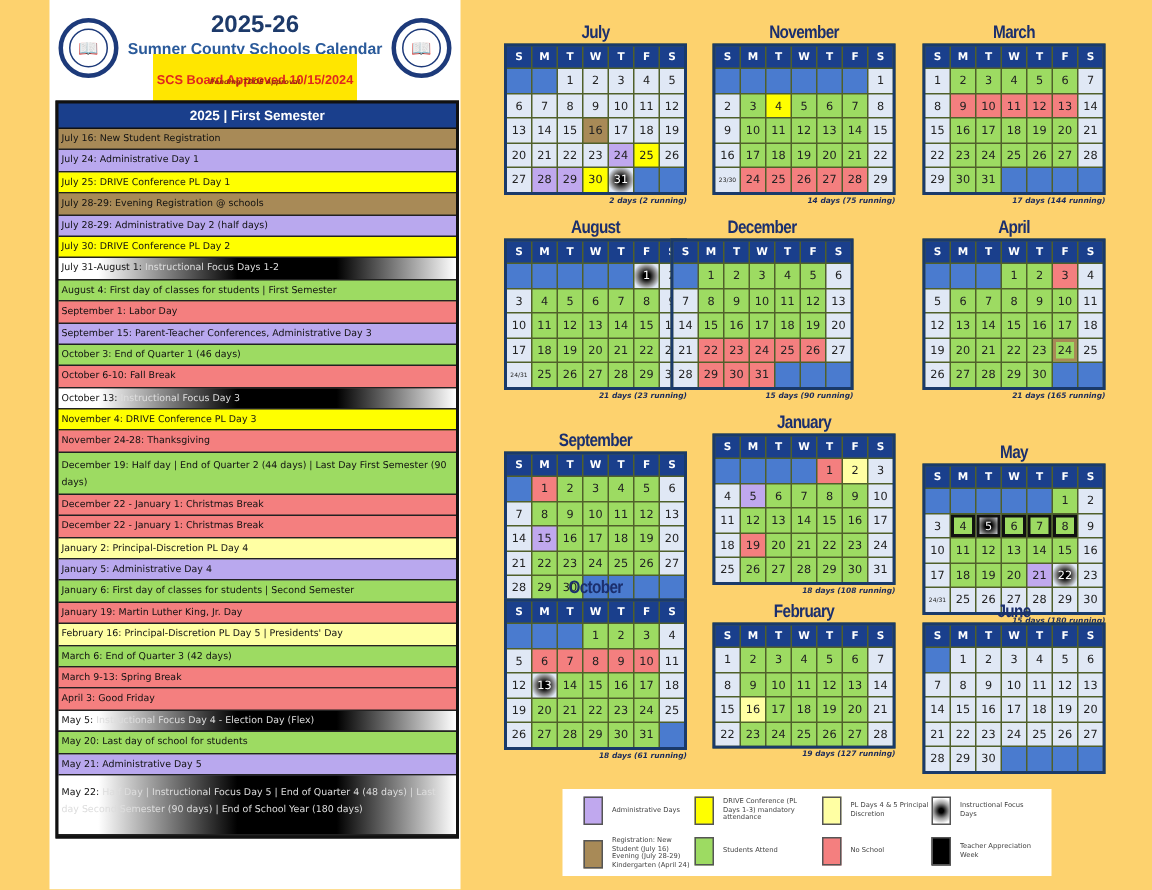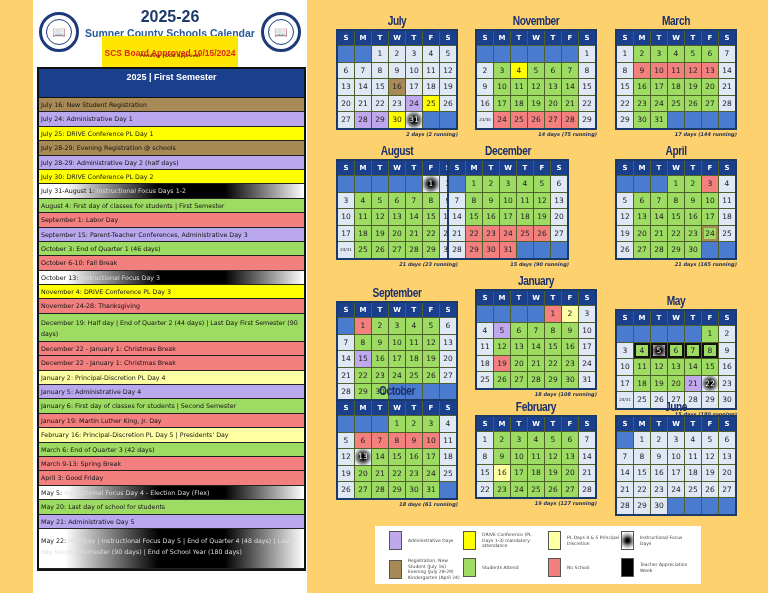--- a/index.html
+++ b/index.html
@@ -11,21 +11,21 @@
   .logo { position: absolute; top: 12px; width: 40px; height: 40px; border-radius: 50%; background: #fff; border: 3px solid #1d3a7a; display:flex; align-items:center; justify-content:center; }
   .logo .inner { width: 26px; height: 26px; border-radius: 50%; border: 1px solid #1d3a7a; display:flex; align-items:center; justify-content:center; font-size: 11px; color:#1d3a7a; }
   .logo.l { left: 6px; } .logo.r { right: 6px; }
   .h-year { position: absolute; left: 0; right: 0; top: 8px; text-align: center; font-family: "Liberation Sans", sans-serif; font-weight: bold; font-size: 16px; color: #1d3a6a; }
   .h-title { position: absolute; left: 0; right: 0; top: 27px; text-align: center; font-family: "Liberation Sans", sans-serif; font-weight: bold; font-size: 10.5px; color: #2a5a9a; }
   .h-approved { position: absolute; left: 0; right: 0; top: 41px; text-align: center; }
   .h-approved span { background: #ffe600; color: #e0281e; font-family: "Liberation Sans", sans-serif; font-weight: bold; font-size: 8.5px; padding: 12px 2px; }
   .h-pending { position: absolute; left: 0; right: 0; top: 53px; text-align: center; font-size: 4.5px; color: #9a2a10; font-style: italic; font-weight: bold; }
 
   .events { position: absolute; left: 4px; top: 67px; width: 269px; border: 2px solid #111; background: #111; }
-  .ev-head { background: #1a3f8c; color: #fff; text-align: center; font-family: "Liberation Sans", sans-serif; font-weight: bold; font-size: 9px; height: 29px; line-height: 17px; border-bottom: 1px solid #111; }
+  .ev-head { background: #1a3f8c; color: #fff; text-align: center; font-family: "Liberation Sans", sans-serif; font-weight: bold; font-size: 9px; height: 17px; line-height: 17px; border-bottom: 1px solid #111; }
   .ev { font-size: 6.3px; line-height: 13.3px; height: 14.4px; padding-left: 2px; color: #111; border-bottom: 1px solid #222; white-space: nowrap; overflow: hidden; font-family: "DejaVu Sans", sans-serif; }
   .ev.tall { height: 28px; line-height: 11px; padding-top: 3px; white-space: normal; }
   .ev.taller { height: 40px; line-height: 11px; padding-top: 6px; white-space: normal; }
   .c-brown { background: #a88a57; }
   .c-purple { background: #b9a8ee; }
   .c-yellow { background: #ffff00; }
   .c-green { background: #9ddb62; }
   .c-red { background: #f47f7f; }
   .c-lyellow { background: #ffffa3; }
   .c-grad { background: linear-gradient(90deg, #fff 0%, #fff 10%, #000 45%, #000 70%, #fff 100%); }

